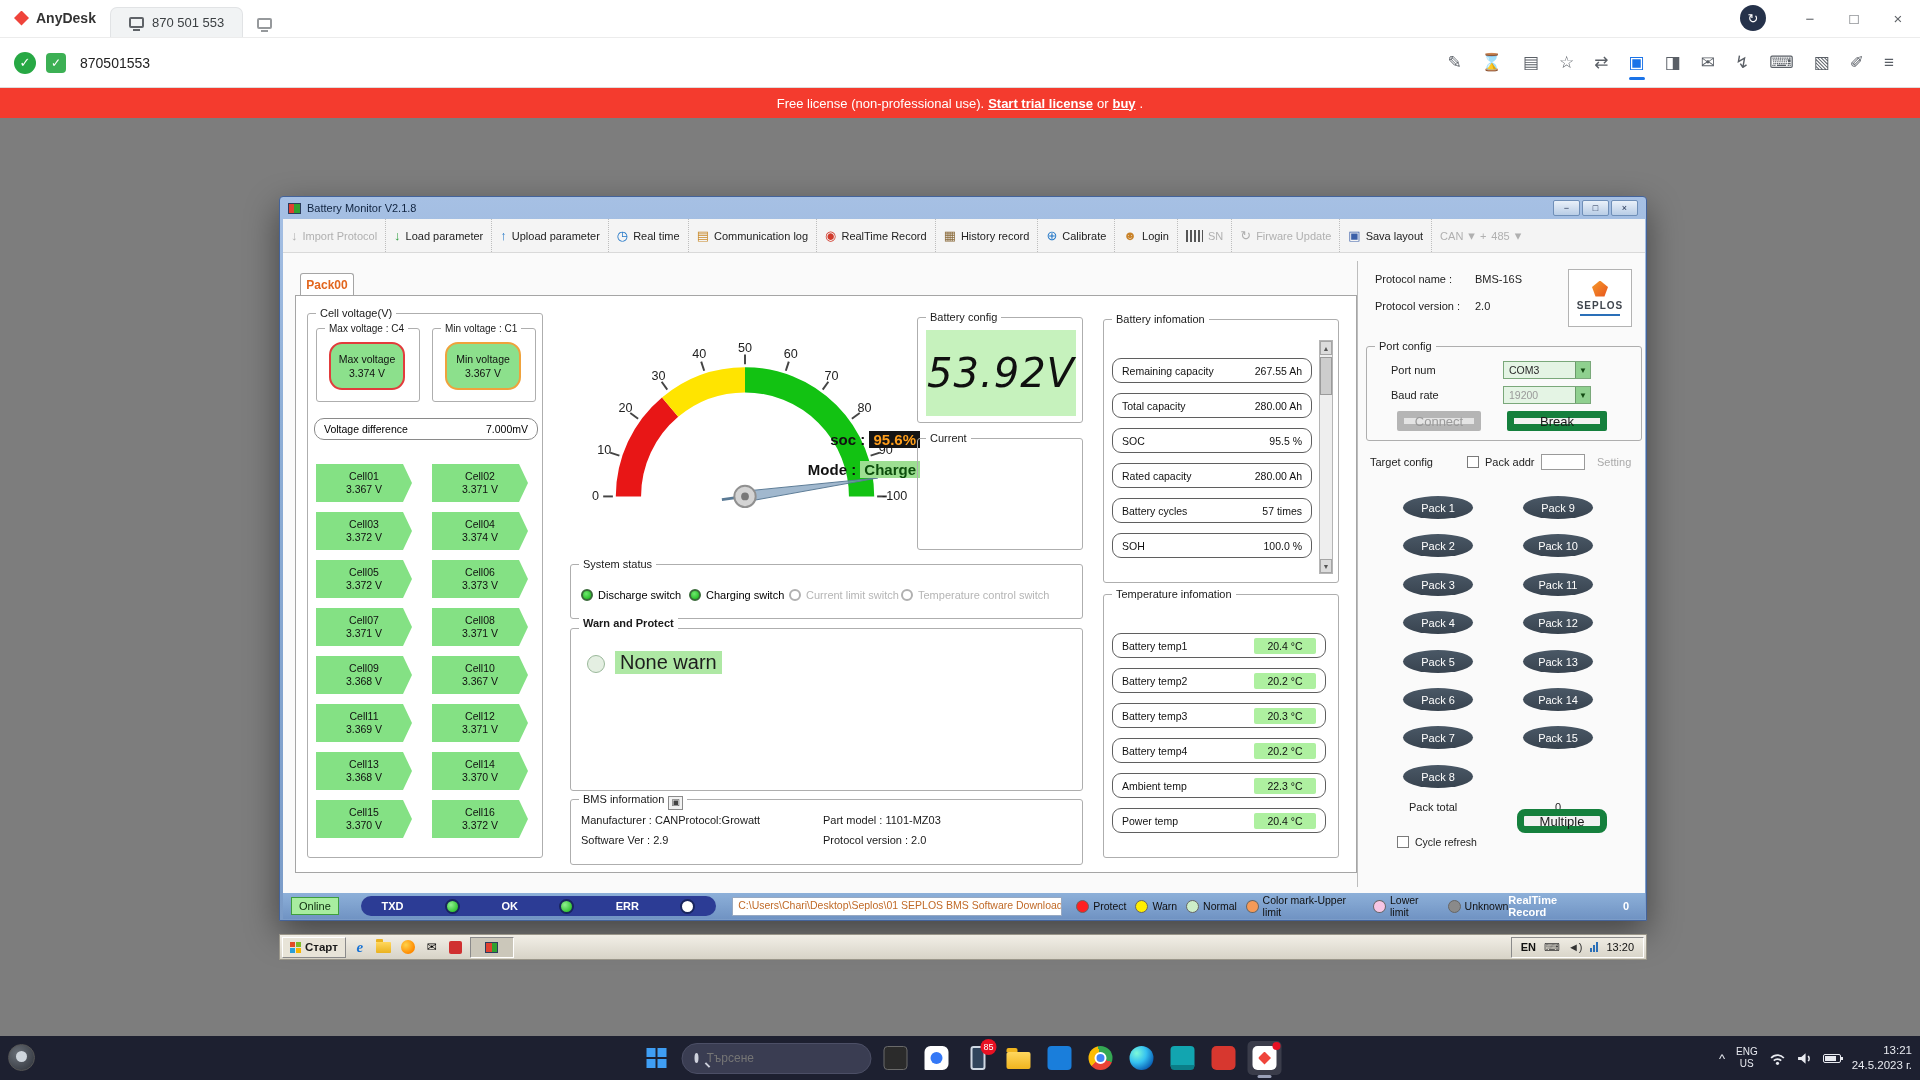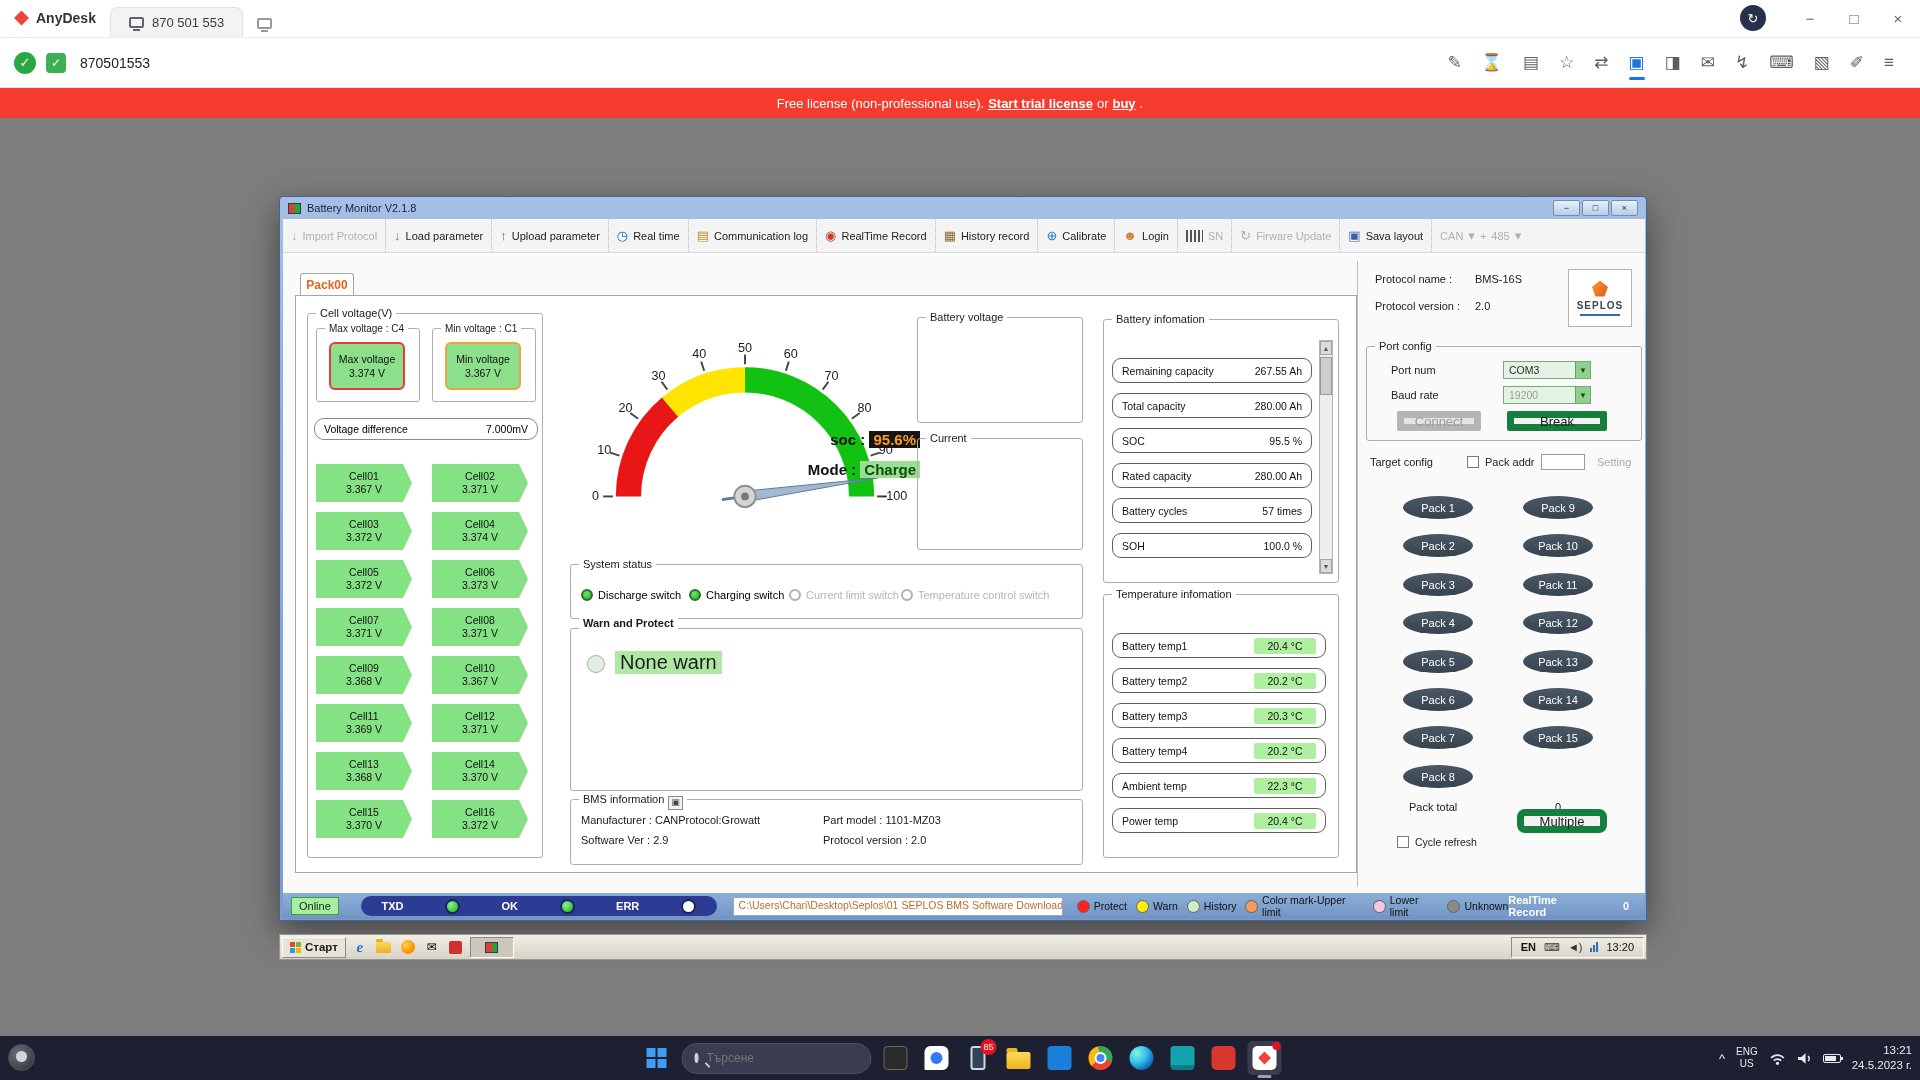--- a/index.html
+++ b/index.html
@@ -52,21 +52,21 @@
   .bm-body { position:absolute; left:3px; top:56px; width:1362px; height:640px; background:#fafafa; }
   .bm-tab { position:absolute; left:17px; top:20px; width:54px; height:23px; background:#fff; border:1px solid #a5a5a5; border-bottom:none; border-radius:3px 3px 0 0; color:#e2661e; font-weight:bold; font-size:12px; display:flex; align-items:center; justify-content:center; }
   .bm-panel { position:absolute; left:12px; top:42px; width:1062px; height:578px; border:1px solid #a5a5a5; background:#fff; }
   .vline { position:absolute; left:1074px; top:8px; width:1px; height:626px; background:#bdbdbd; }
 
   .gb { position:absolute; border:1px solid #aeaeae; border-radius:3px; }
   .gb>.lg { position:absolute; top:-8px; left:8px; background:#fff; padding:0 4px; font-size:11px; color:#1a1a1a; white-space:nowrap; line-height:15px; }
   .gb.on-body>.lg { background:#fafafa; }
 
   
-  .hl-box { position:absolute; width:76px; height:48px; background:#8ce08c; display:flex; flex-direction:column; align-items:center; justify-content:center; font-size:10.5px; color:#111; border-radius:6px; gap:2px; }
+  .hl-box { position:absolute; width:76px; height:48px; background:#8ce08c; display:flex; flex-direction:column; align-items:center; justify-content:center; font-size:10.5px; color:#111; border-radius:13px; gap:2px; }
   .diff-row { position:absolute; left:6px; top:104px; width:224px; height:22px; border:1px solid #8a8a8a; border-radius:10px; background:#fff; display:flex; align-items:center; justify-content:space-between; padding:0 9px; font-size:10.5px; }
   .cell { position:absolute; width:96px; height:38px; background:#84e184; clip-path:polygon(0 0,calc(100% - 9px) 0,100% 50%,calc(100% - 9px) 100%,0 100%); display:flex; flex-direction:column; align-items:center; justify-content:center; font-size:10.5px; color:#101010; line-height:1.25; }
 
   
   .gauge-svg { position:absolute; left:287px; top:88px; width:350px; height:204px; }
   .soc-line { position:absolute; left:287px; width:350px; text-align:right; font-size:15px; font-weight:bold; color:#111; }
   .soc-val { background:#141414; color:#ff9e1b; padding:0 4px; }
   .mode-val { background:#9ddf92; color:#0c4d0c; padding:0 4px; }
 
   .bigbox { position:absolute; background:#c6f2bd; display:flex; align-items:center; justify-content:center; }
@@ -425,21 +425,24 @@
         <circle cx="180" cy="160" r="4" fill="#787878"></circle>
       </svg>
       <div class="soc-line" style="top:178px">
         <span>soc :</span> <span class="soc-val">95.6%</span>
       </div>
       <div class="soc-line" style="top:208px">
         <span>Mode :</span> <span class="mode-val">Charge</span>
       </div>
 
       <div class="gb" style="left:634px;top:64px;width:166px;height:106px">
-        <span class="lg">Battery voltage</span>
+        <span class="lg">Battery config</span>
+        <div class="bigbox" style="left:8px;top:12px;width:150px;height:86px">
+          <span class="bigval">53.92V</span>
+        </div>
       </div>
       <div class="gb" style="left:634px;top:185px;width:166px;height:112px">
         <span class="lg">Current</span>
       </div>
 
       <div class="gb" style="left:287px;top:311px;width:513px;height:55px">
         <span class="lg">System status</span>
         <div class="sw" style="left:10px">
             <span class="radio on"></span>
             <span>Discharge switch</span>
@@ -603,21 +606,21 @@
         <span class="leg-item">
             <span class="dot" style="background: rgb(255, 32, 32);"></span>
             <span>Protect</span>
           </span>
         <span class="leg-item">
             <span class="dot" style="background: rgb(255, 238, 0);"></span>
             <span>Warn</span>
           </span>
         <span class="leg-item">
             <span class="dot" style="background: rgb(205, 238, 200);"></span>
-            <span>History</span>
+            <span>Normal</span>
           </span>
         <span class="leg-item">
             <span class="dot" style="background: rgb(245, 154, 87);"></span>
             <span>Color mark-Upper limit</span>
           </span>
         <span class="leg-item">
             <span class="dot" style="background: rgb(247, 198, 228);"></span>
             <span>Lower limit</span>
           </span>
         <span class="leg-item">

